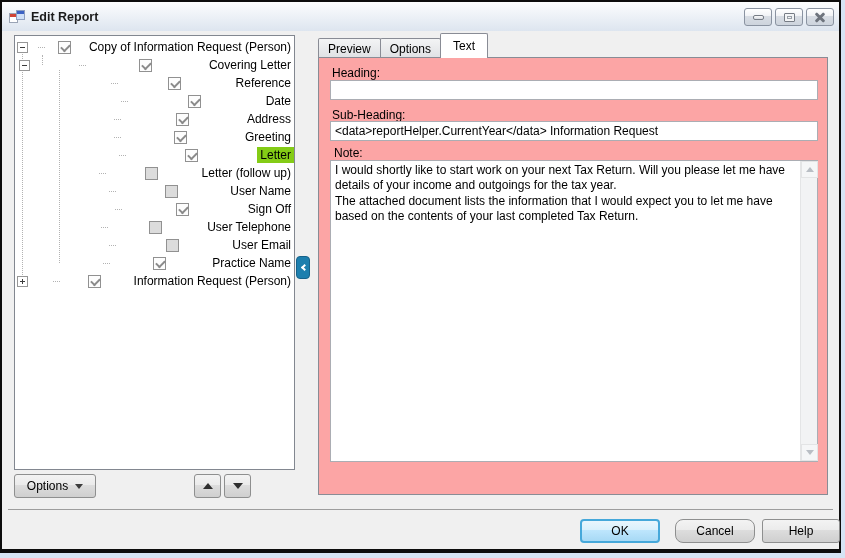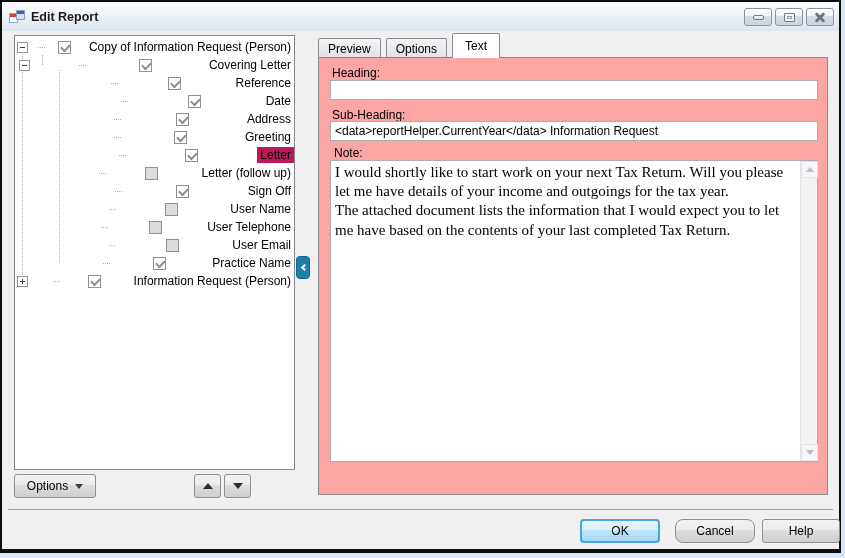--- a/index.html
+++ b/index.html
@@ -47,58 +47,58 @@
   .stub { border-top:1px dotted #b2b2b2; height:0; width:7px; }
   .exp { width:11px; height:11px; border:1px solid #969696; background:#fff; position:relative; flex:0 0 auto; }
   .exp::before { content:""; position:absolute; left:2px; top:4px; width:5px; height:1px; background:#3c3c3c; }
   .exp.plus::after { content:""; position:absolute; left:4px; top:2px; width:1px; height:5px; background:#3c3c3c; }
   .exp.hidden { visibility:hidden; }
   .cb { width:13px; height:13px; border:1px solid #919191; background:#dcdcdc; position:relative; flex:0 0 auto; margin-left:4px; }
   .cb.checked { background:#fdfdfd; }
   .cb.checked::after { content:""; position:absolute; left:2px; top:2px; width:7px; height:4px;
                        border-left:2px solid #8b8b8b; border-bottom:2px solid #8b8b8b; transform:rotate(-45deg); }
   .lbl { margin-left:5px; padding:1px 3px; white-space:nowrap; font-size:12px; }
-  .trow.selected .lbl { background:#be185d; }
+  .trow.selected .lbl { background:#84cc16; }
 
   
   .btn { border:1px solid #8e8f8f; border-radius:3px; font-size:12px;
          background:linear-gradient(to bottom,#f3f3f3 0%,#ebebeb 45%,#dddddd 46%,#cfcfcf 100%);
          display:flex; align-items:center; justify-content:center; }
   .options-btn { position:absolute; left:12px; top:472px; width:82px; height:24px; gap:7px; }
   .tri-down { width:0; height:0; border-left:4px solid transparent; border-right:4px solid transparent; border-top:5px solid #3c3c3c; }
   .tri-up   { width:0; height:0; border-left:5px solid transparent; border-right:5px solid transparent; border-bottom:6px solid #2f2f2f; }
   .tri-down-big { width:0; height:0; border-left:5px solid transparent; border-right:5px solid transparent; border-top:6px solid #2f2f2f; }
   .move-up-btn   { position:absolute; left:192px; top:472px; width:27px; height:24px; }
   .move-down-btn { position:absolute; left:222px; top:472px; width:27px; height:24px; }
 
   
   .collapse-btn { position:absolute; left:294px; top:254px; width:14px; height:23px; border-radius:4px;
                   background:#1d7fae; border:1px solid #16628a; display:flex; align-items:center; justify-content:center; }
   .chev-left { width:5px; height:5px; border-left:2px solid #fff; border-bottom:2px solid #fff; transform:rotate(45deg); margin-left:2px; }
 
   
-  .tabstrip { position:absolute; left:316px; top:31px; height:25px; display:flex; align-items:flex-end;gap:6px; }
+  .tabstrip { position:absolute; left:316px; top:31px; height:25px; display:flex; align-items:flex-end; }
   .tab { height:20px; border:1px solid #898c95; border-bottom:none; margin-right:-1px;
          background:linear-gradient(to bottom,#f3f4f5,#dfe1e4); padding:0 9px; display:flex; align-items:center;
          font-size:12px; border-radius:2px 2px 0 0; }
   .tab.selected { height:25px; background:#fff; position:relative; z-index:3; padding:0 12px; }
   .tabpage { position:absolute; left:316px; top:55px; width:510px; height:438px; background:#fca5a5; border:1px solid #898c95; z-index:2; }
 
   .field-label { position:absolute; font-size:12px; color:#000; }
   .lab-heading    { left:13px; top:8px;  }
   .lab-subheading { left:13px; top:50px; }
   .lab-note       { left:15px; top:88px; }
   .tb { position:absolute; left:11px; width:488px; height:20px; border:1px solid #abadb3; background:#fff;
         font-family:"Liberation Sans", sans-serif; font-size:12px; padding:0 4px; outline:none; }
   .tb-heading    { top:22px; }
   .tb-subheading { top:63px; }
 
   .note-box { position:absolute; left:11px; top:102px; width:488px; height:302px; border:1px solid #abadb3; background:#fff; }
   .note-text { position:absolute; left:0; top:0; right:17px; bottom:0; padding:2px 3px 2px 4px;
-               font-size:15px; line-height:1.28; white-space:pre-wrap; overflow:hidden;font-family:Liberation Serif, serif; }
+               font-size:12px; line-height:1.28; white-space:pre-wrap; overflow:hidden; }
   .note-scroll { position:absolute; right:0; top:0; bottom:0; width:17px; background:#f2f3f4; border-left:1px solid #e4e5e6; }
   .sb-btn { position:absolute; left:0; width:17px; height:17px; background:#f5f6f7; border:1px solid #e3e4e5;
             display:flex; align-items:center; justify-content:center; }
   .sb-up { top:0; } .sb-down { bottom:0; }
   .sb-tri-up   { width:0; height:0; border-left:4px solid transparent; border-right:4px solid transparent; border-bottom:5px solid #b9bec4; }
   .sb-tri-down { width:0; height:0; border-left:4px solid transparent; border-right:4px solid transparent; border-top:5px solid #b9bec4; }
 
   
   .separator { position:absolute; left:6px; right:6px; top:507px; border-top:1px solid #9d9d9d; }
   .footer-btn { position:absolute; top:517px; width:80px; height:24px; font-size:12px; }
@@ -180,28 +180,28 @@
     </div>
       <div class="trow lvl2">
       <span class="exp hidden"></span>
       <span class="stub"></span>
       <span class="cb"></span>
       <span class="lbl">Letter (follow up)</span>
     </div>
       <div class="trow lvl2">
       <span class="exp hidden"></span>
       <span class="stub"></span>
+      <span class="cb"></span>
+      <span class="lbl">User Name</span>
+    </div>
+      <div class="trow lvl2">
+      <span class="exp hidden"></span>
+      <span class="stub"></span>
       <span class="cb checked"></span>
       <span class="lbl">Sign Off</span>
-    </div>
-      <div class="trow lvl2">
-      <span class="exp hidden"></span>
-      <span class="stub"></span>
-      <span class="cb"></span>
-      <span class="lbl">User Name</span>
     </div>
       <div class="trow lvl2">
       <span class="exp hidden"></span>
       <span class="stub"></span>
       <span class="cb"></span>
       <span class="lbl">User Telephone</span>
     </div>
       <div class="trow lvl2">
       <span class="exp hidden"></span>
       <span class="stub"></span>

